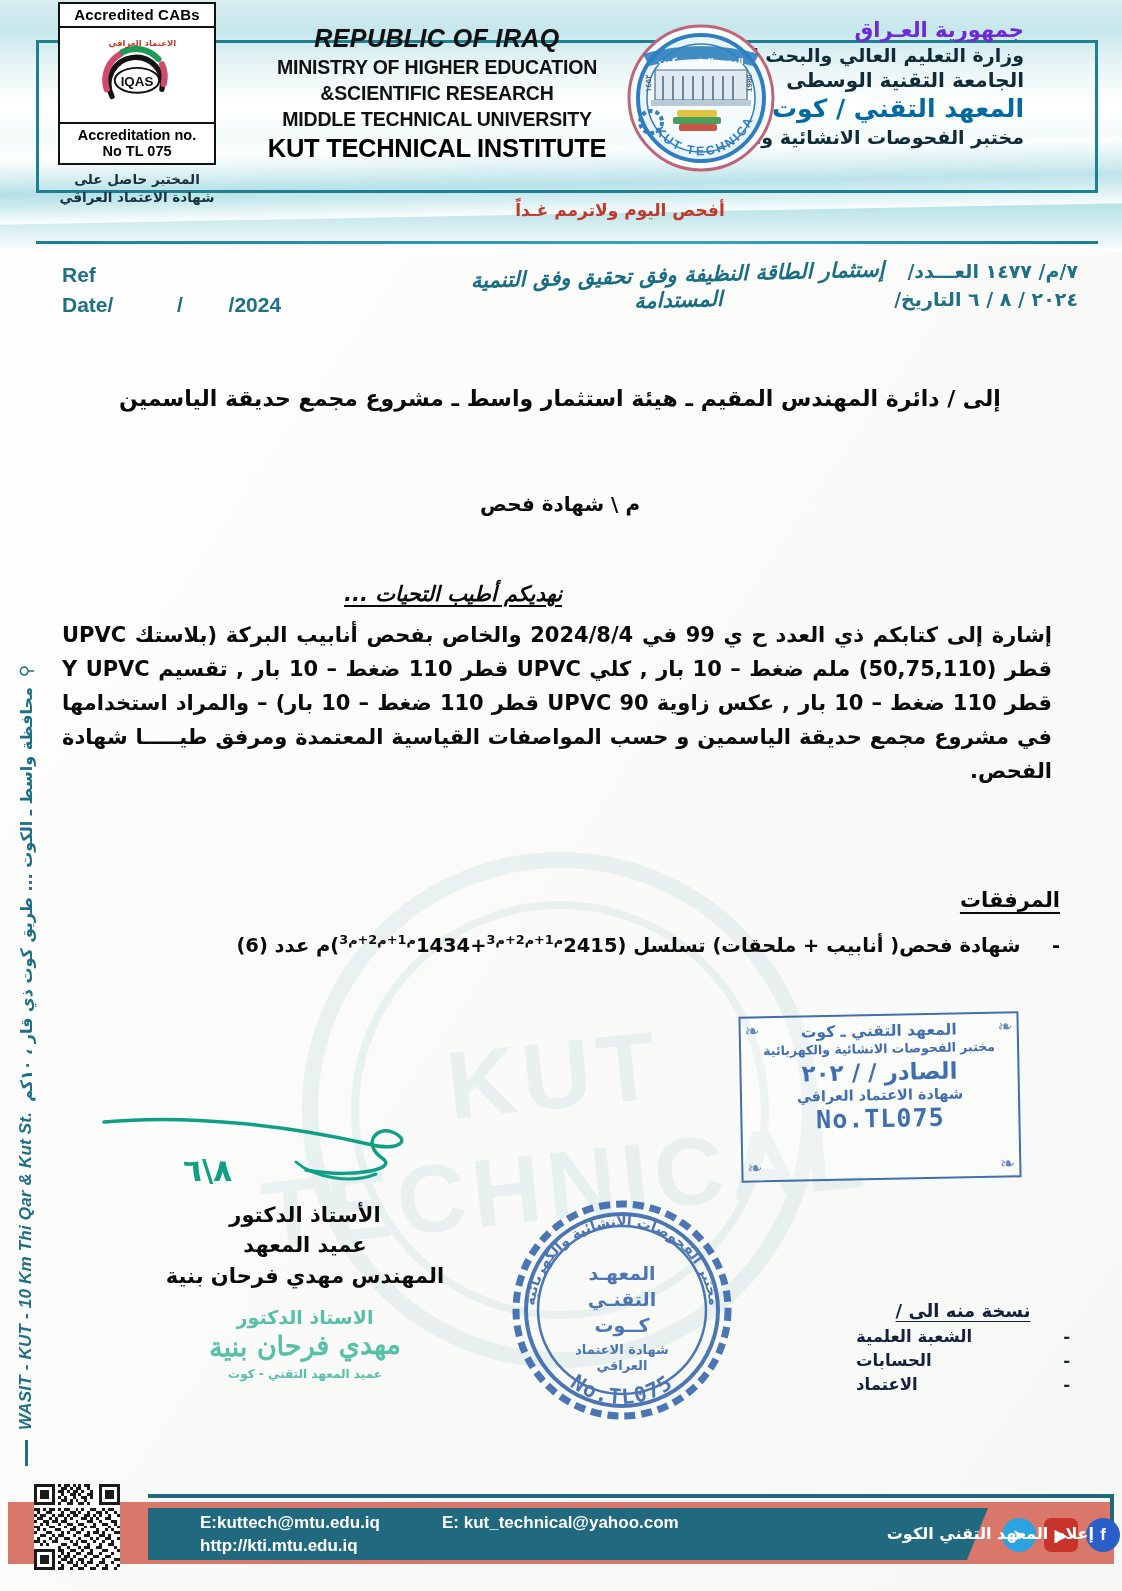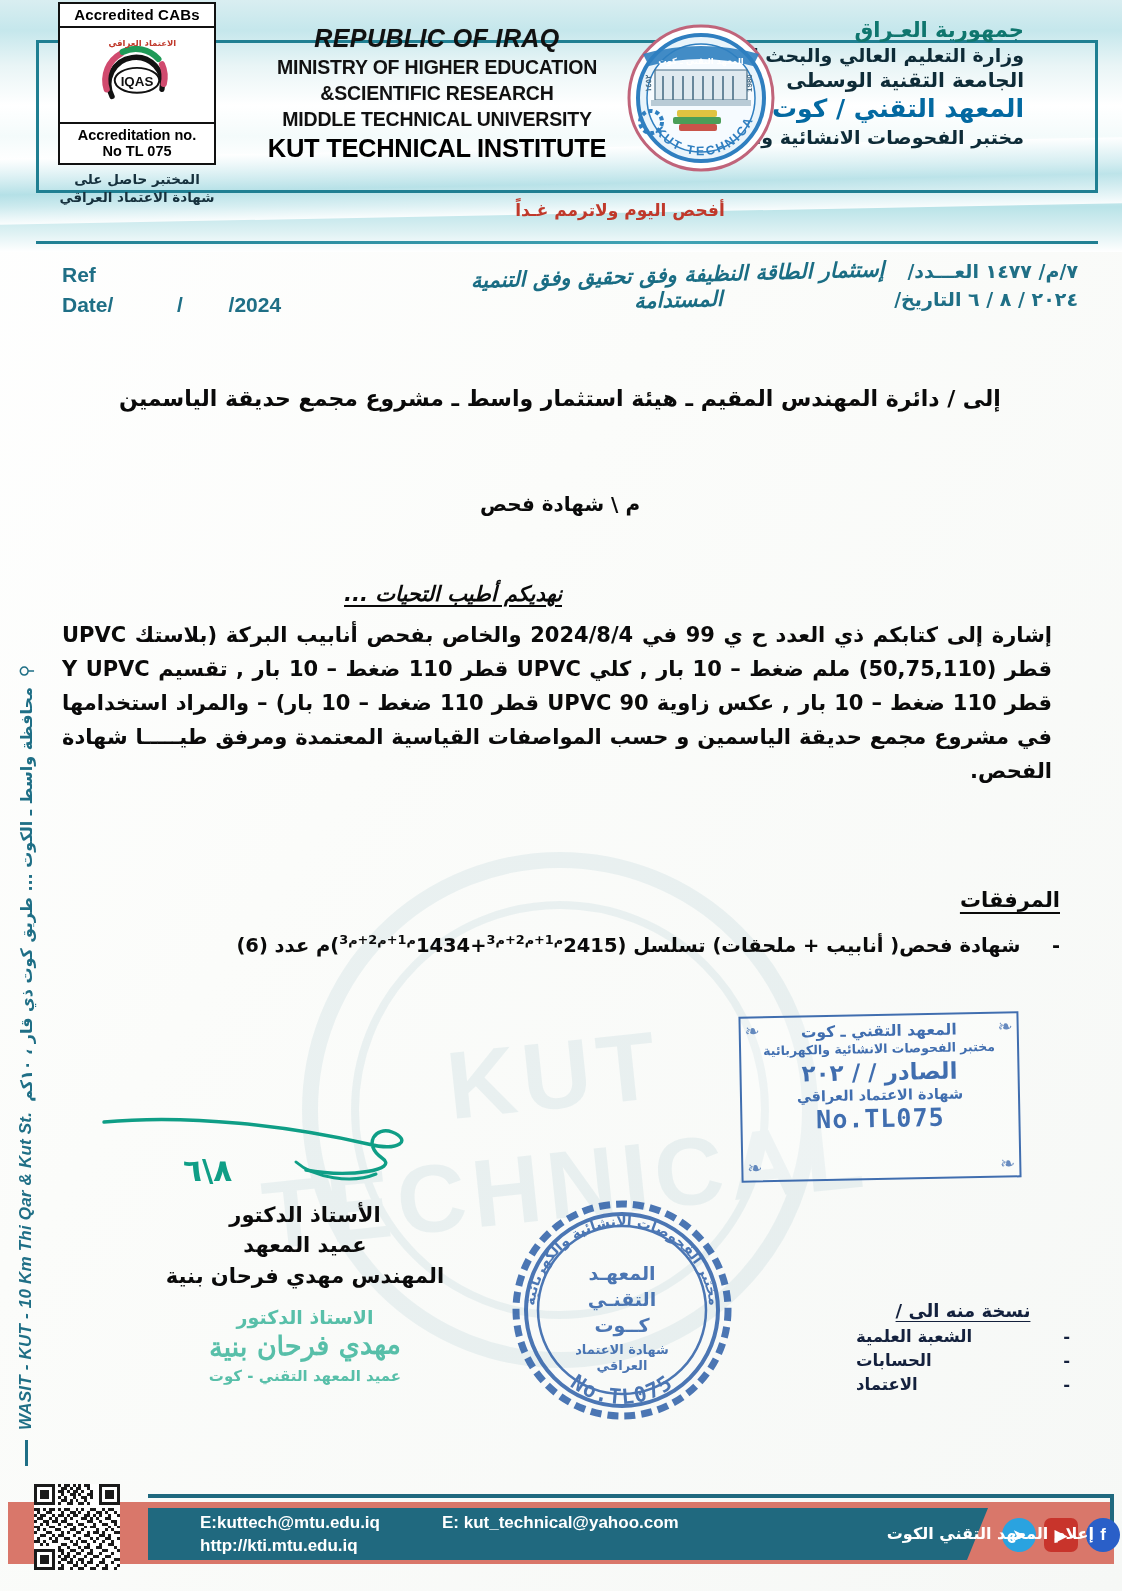--- a/index.html
+++ b/index.html
@@ -50,21 +50,21 @@
   
   .en-block{position:absolute;left:252px;top:24px;width:370px;text-align:center;z-index:4;}
   .en-l1{font-style:italic;font-weight:bold;font-size:25px;color:#111;letter-spacing:.4px;
     text-shadow:0 0 1px rgba(0,0,0,.25);}
   .en-l2,.en-l3,.en-l4{font-weight:bold;font-size:19.5px;color:#111;letter-spacing:-.2px;margin-top:3px;}
   .en-l5{font-weight:bold;font-size:25.5px;color:#000;letter-spacing:-.3px;margin-top:3px;}
 
   
   .ar-block{position:absolute;right:44px;top:18px;width:410px;text-align:right;direction:rtl;z-index:4;
     font-family:"DejaVu Sans",sans-serif;}
-  .ar-l1{font-weight:bold;font-size:21px;color:#0f766e;letter-spacing:.5px;}
+  .ar-l1{font-weight:bold;font-size:21px;color:#6d28d9;letter-spacing:.5px;}
   .ar-l2{font-weight:bold;font-size:19px;color:#0e2b37;margin-top:2px;}
   .ar-l3{font-weight:bold;font-size:20px;color:#0e2b37;margin-top:2px;}
   .ar-l4{font-weight:bold;font-size:25px;color:#0369a1;margin-top:2px;}
   .ar-l5{font-weight:bold;font-size:19px;color:#0e2b37;margin-top:3px;}
 
   
   .seal{position:absolute;left:621px;top:18px;width:160px;height:160px;z-index:6;}
 
   .slogan{position:absolute;left:470px;top:200px;width:300px;text-align:center;
     direction:rtl;font-family:"DejaVu Sans",sans-serif;font-weight:bold;font-size:17px;
@@ -104,21 +104,21 @@
     font-size:21px;line-height:1.45;color:#0a0a0a;}
   .sig-scribble{position:absolute;left:100px;top:-80px;width:360px;height:110px;}
   .sig-date{position:absolute;left:183px;top:-58px;font-family:"DejaVu Sans",sans-serif;
     font-size:31px;color:#0f9e86;font-weight:bold;letter-spacing:1px;margin-top:30px;}
 
   .green-stamp{position:absolute;left:155px;top:126px;width:300px;height:110px;
     direction:rtl;color:#1aa98b;opacity:.72;text-align:center;}
   .gs1{font-weight:bold;font-size:19px;letter-spacing:1px;}
   .gs2{font-family:"DejaVu Serif",serif;font-weight:bold;font-size:27px;margin-top:2px;
     transform:rotate(-1deg);}
-  .gs3{font-weight:bold;font-size:15px;margin-top:6px;}
+  .gs3{font-weight:bold;font-size:12px;margin-top:6px;}
 
   
   .rect-stamp{position:absolute;left:740px;top:1014px;width:280px;height:166px;
     border:2.5px solid #2d5fa8;color:#2d5fa8;direction:rtl;text-align:center;
     font-family:"DejaVu Sans",sans-serif;opacity:.9;transform:rotate(-1.1deg);
     background:rgba(255,255,255,.25);padding-top:6px;}
   .rs1{font-weight:bold;font-size:15.5px;letter-spacing:.5px;}
   .rs2{font-weight:bold;font-size:12.5px;margin-top:1px;}
   .rs3{font-weight:bold;font-size:23px;margin-top:3px;letter-spacing:2px;}
   .rs4{font-weight:bold;font-size:14.5px;margin-top:2px;}

